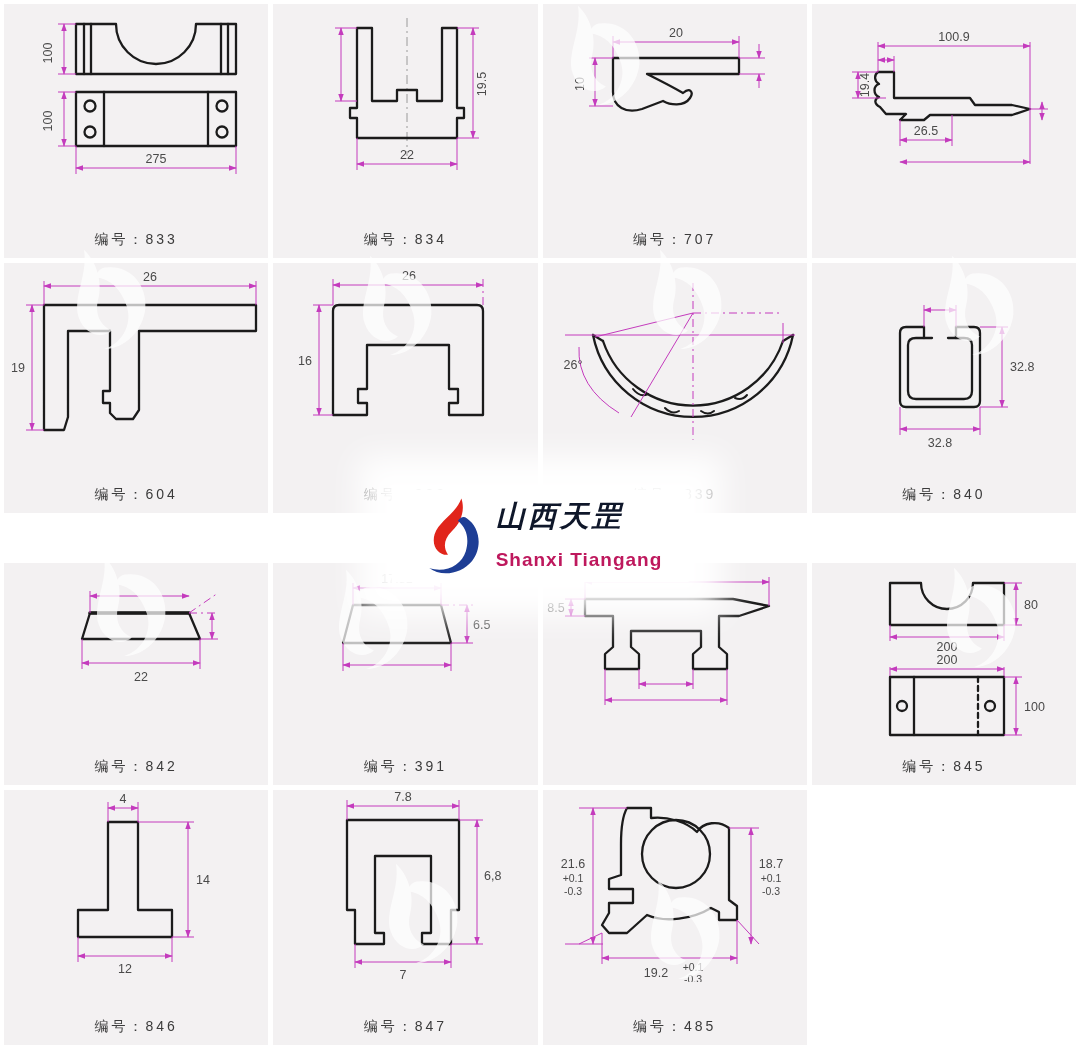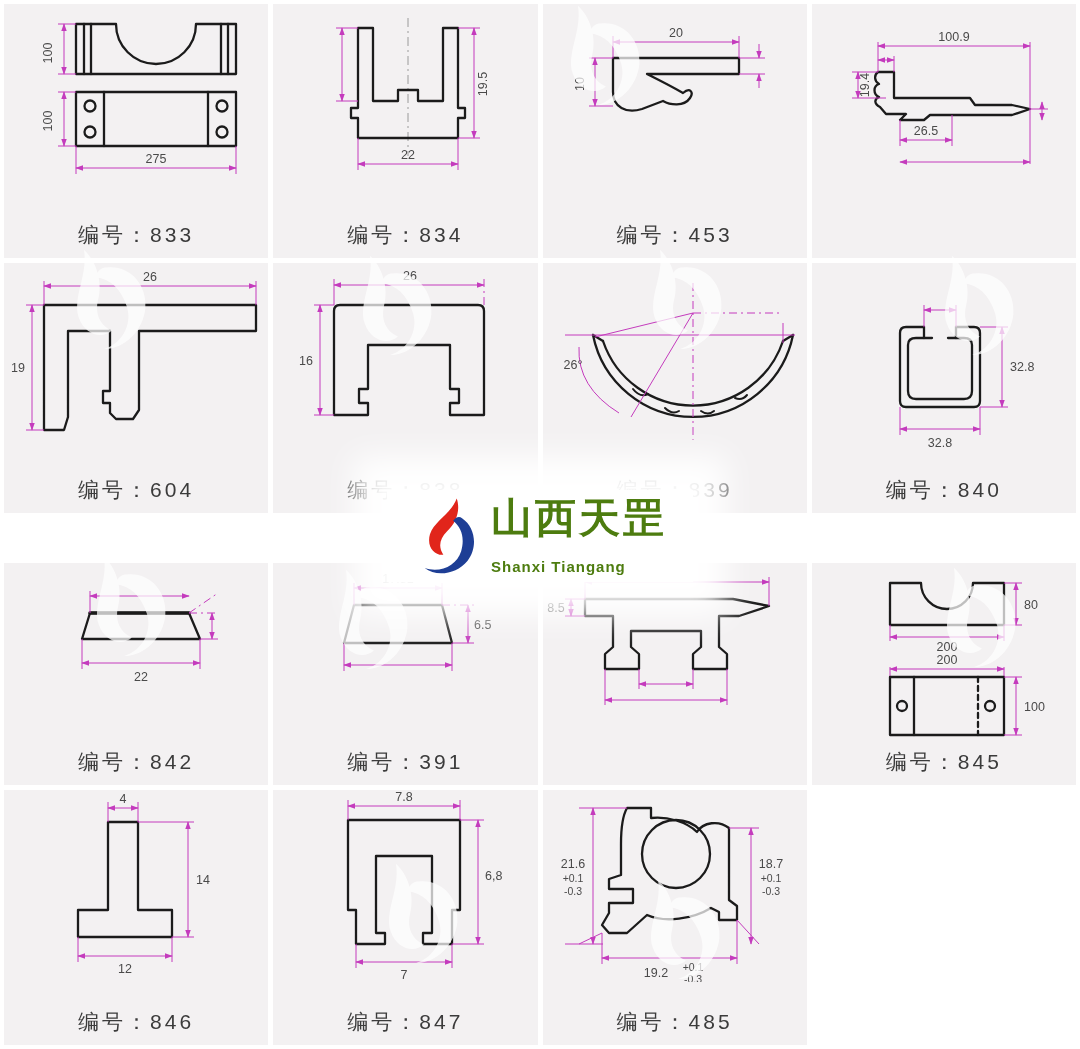--- a/index.html
+++ b/index.html
@@ -1,36 +1,36 @@
 <!DOCTYPE html>
 <html><head>
 <meta charset="utf-8">
 <style>
   body{margin:0;font-family:"Liberation Sans",sans-serif;background:#fff;}
   .page{position:relative;width:1080px;height:1049px;background:#ffffff;overflow:hidden;}
   .grid{position:absolute;inset:0;display:grid;grid-template-columns:repeat(4,1fr);
         grid-template-rows:254px 250px 40px 222px 255px;gap:5px;padding:4px;box-sizing:border-box;}
-  .cell{background:#f3f1f2;position:relative;display:flex;flex-direction:column;align-items:flex-end;}
+  .cell{background:#f3f1f2;position:relative;display:flex;flex-direction:column;align-items:flex-start;}
   .cell svg.dwg{display:block;margin-top:2px;}
-  .cl{position:absolute;bottom:9px;width:100%;text-align:center;font-size:21px;
+  .cl{position:absolute;bottom:9px;width:100%;text-align:center;font-size:14px;
       letter-spacing:3px;color:#3b3b3b;}
   .band{grid-column:1/-1;background:#ffffff;}
   .pf{stroke:#1b1b1b;stroke-width:2.3;fill:none;stroke-linejoin:round;stroke-linecap:round;}
   .pft{stroke:#1b1b1b;stroke-width:3.6;fill:none;stroke-linecap:round;}
   .dim,.de,.ext{stroke:#c43bbd;stroke-width:1;fill:none;}
   .dd{stroke-dasharray:8 4 2 4;}
   .cln{stroke:#9a9a9a;stroke-width:1;stroke-dasharray:9 4 2 4;fill:none;}
   .dt{fill:#4a4a4a;font-size:12.5px;}
   .dts{fill:#4a4a4a;font-size:10.5px;}
   .ghost{position:absolute;opacity:.72;pointer-events:none;z-index:3;}
   .logo{position:absolute;left:50%;top:536px;transform:translate(-50%,-50%);
         display:flex;align-items:center;gap:12px;z-index:5;background:#fff;
         padding:6px 26px;box-shadow:0 0 30px 34px rgba(255,255,255,.96);}
-  .logo-cn{font-size:41px;font-weight:bold;color:#4d7c0f;letter-spacing:3px;line-height:1.05;}
-  .logo-en{font-size:15px;font-weight:bold;color:#4d7c0f;letter-spacing:1px;margin-top:18px;}
+  .logo-cn{font-size:29px;font-weight:bold;color:#0f172a;letter-spacing:3px;line-height:1.05;font-style:italic;}
+  .logo-en{font-size:19px;font-weight:bold;color:#be185d;letter-spacing:1px;margin-top:18px;}
 </style>
 </head>
 <body>
 
 <div class="page">
 <div class="grid">
 
   <div class="cell">
     <svg class="dwg" width="264" height="190" viewBox="0 0 264 190">
           <defs>
@@ -104,21 +104,21 @@
       <text class="dt" x="133" y="31" text-anchor="middle">20</text>
       <line class="ext" x1="70" y1="52" x2="46" y2="52"></line>
           <line class="ext" x1="70" y1="100" x2="46" y2="100"></line>
       <line class="dim" x1="52" y1="52" x2="52" y2="100" marker-start="url(#ar2)" marker-end="url(#ar2)"></line>
       <text class="dt" x="41" y="78" text-anchor="middle" transform="rotate(-90 41 78)">10</text>
       <line class="ext" x1="196" y1="52" x2="222" y2="52"></line>
           <line class="ext" x1="196" y1="68" x2="222" y2="68"></line>
       <line class="de" x1="216" y1="38" x2="216" y2="52" marker-end="url(#ar2)"></line>
           <line class="de" x1="216" y1="82" x2="216" y2="68" marker-end="url(#ar2)"></line>
     </svg>
-    <div class="cl">编号：453</div>
+    <div class="cl">编号：707</div>
   </div>
 
   <div class="cell">
     <svg class="dwg" width="264" height="190" viewBox="0 0 264 190">
           <defs>
             <marker id="ar3" viewBox="0 0 10 10" refX="9" refY="5" markerWidth="8" markerHeight="8" orient="auto-start-reverse">
               <path d="M0,1.5L10,5L0,8.5z" fill="#c43bbd"></path>
             </marker>
           </defs>
       <path class="pf" d="M66,66 H82 V92 H158 L163,99 H200 L218,103 L200,109 H118 L112,114 H88 L94,108 H74 L68,101 C62,98 62,93 67,91 C61,88 61,80 67,78 C62,75 62,69 66,66 Z"></path>

